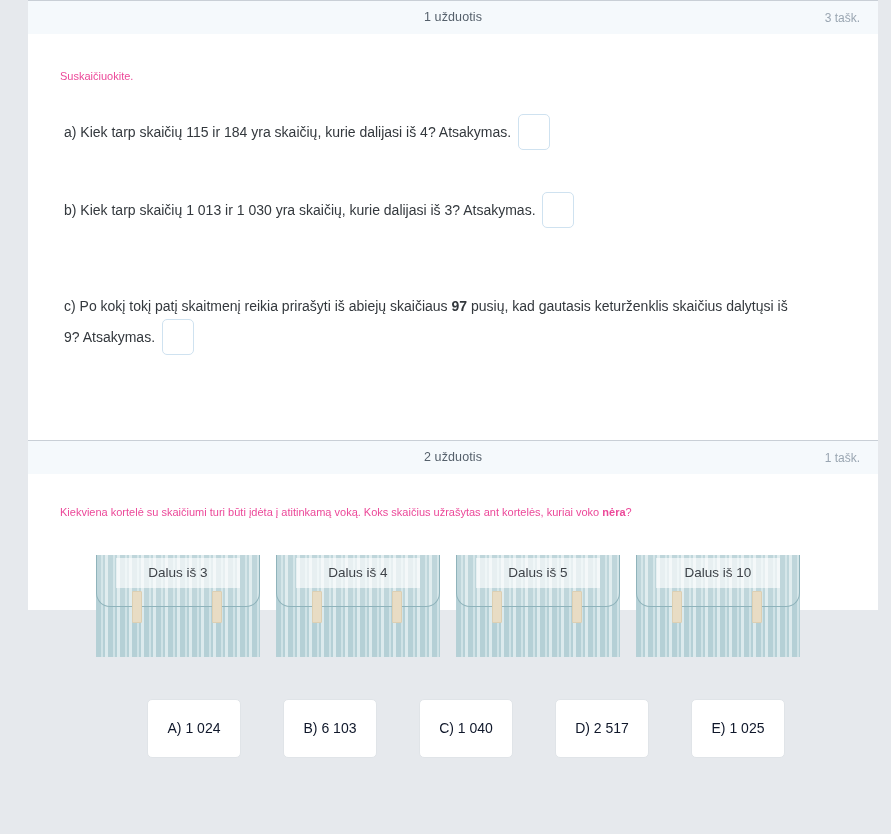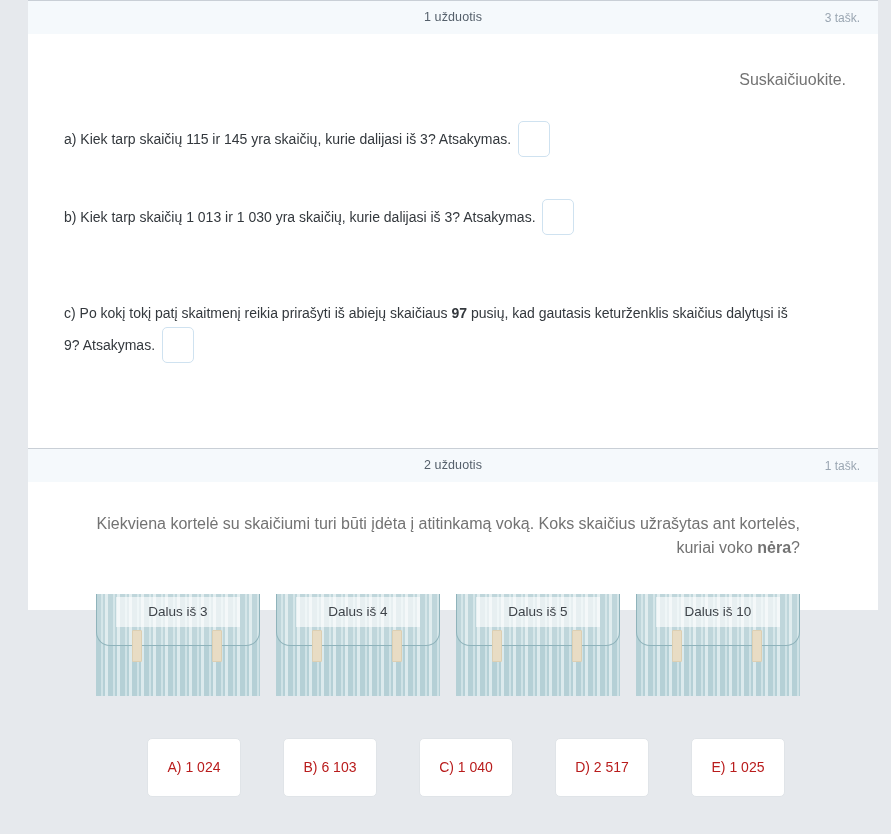--- a/index.html
+++ b/index.html
@@ -55,24 +55,23 @@
     font-size: 12px;
     color: #9aa6b2;
   }
 
   
   .task-body {
     padding: 0 32px;
     box-sizing: border-box;
   }
   .prompt {
-    font-size: 16px;
-    color: #737373;
+    font-size: 11px;
+    color: #ec4899;
     line-height: 1.5;
-    text-align: right;
   }
   #task1-prompt { padding-top: 34px; }
 
   .subitem {
     font-size: 14px;
     color: #33383d;
     line-height: 2.05;
     padding-left: 4px;
   }
   .subitem b { font-weight: bold; }
@@ -171,41 +170,41 @@
   .choice {
     width: 94px;
     height: 59px;
     border: 1px solid #e0e4e8;
     border-radius: 5px;
     background: #ffffff;
     display: flex;
     align-items: center;
     justify-content: center;
     font-size: 14px;
-    color: #b91c1c;
+    color: #0f172a;
     box-sizing: border-box;
   }
 </style>
 </head>
 <body>
 
 <div class="page">
   <div class="sheet">
 
     <div class="task-band">
       <div class="band-title">1 užduotis</div>
       <div class="band-points">3 tašk.</div>
     </div>
 
     <div class="task-body">
 
       <div class="prompt" id="task1-prompt">Suskaičiuokite.</div>
 
       <div class="subitem sub-a">
-        <span>a) Kiek tarp skaičių 115 ir 145 yra skaičių, kurie dalijasi iš 3? Atsakymas.</span>
+        <span>a) Kiek tarp skaičių 115 ir 184 yra skaičių, kurie dalijasi iš 4? Atsakymas.</span>
         <span class="answer-box"></span>
       </div>
 
       <div class="subitem sub-b">
         <span>b) Kiek tarp skaičių 1 013 ir 1 030 yra skaičių, kurie dalijasi iš 3? Atsakymas.</span>
         <span class="answer-box"></span>
       </div>
 
       <div class="subitem sub-c">
         <span>c) Po kokį tokį patį skaitmenį reikia prirašyti iš abiejų skaičiaus </span><b>97</b><span> pusių, kad gautasis keturženklis skaičius dalytųsi iš 9? Atsakymas.</span>

